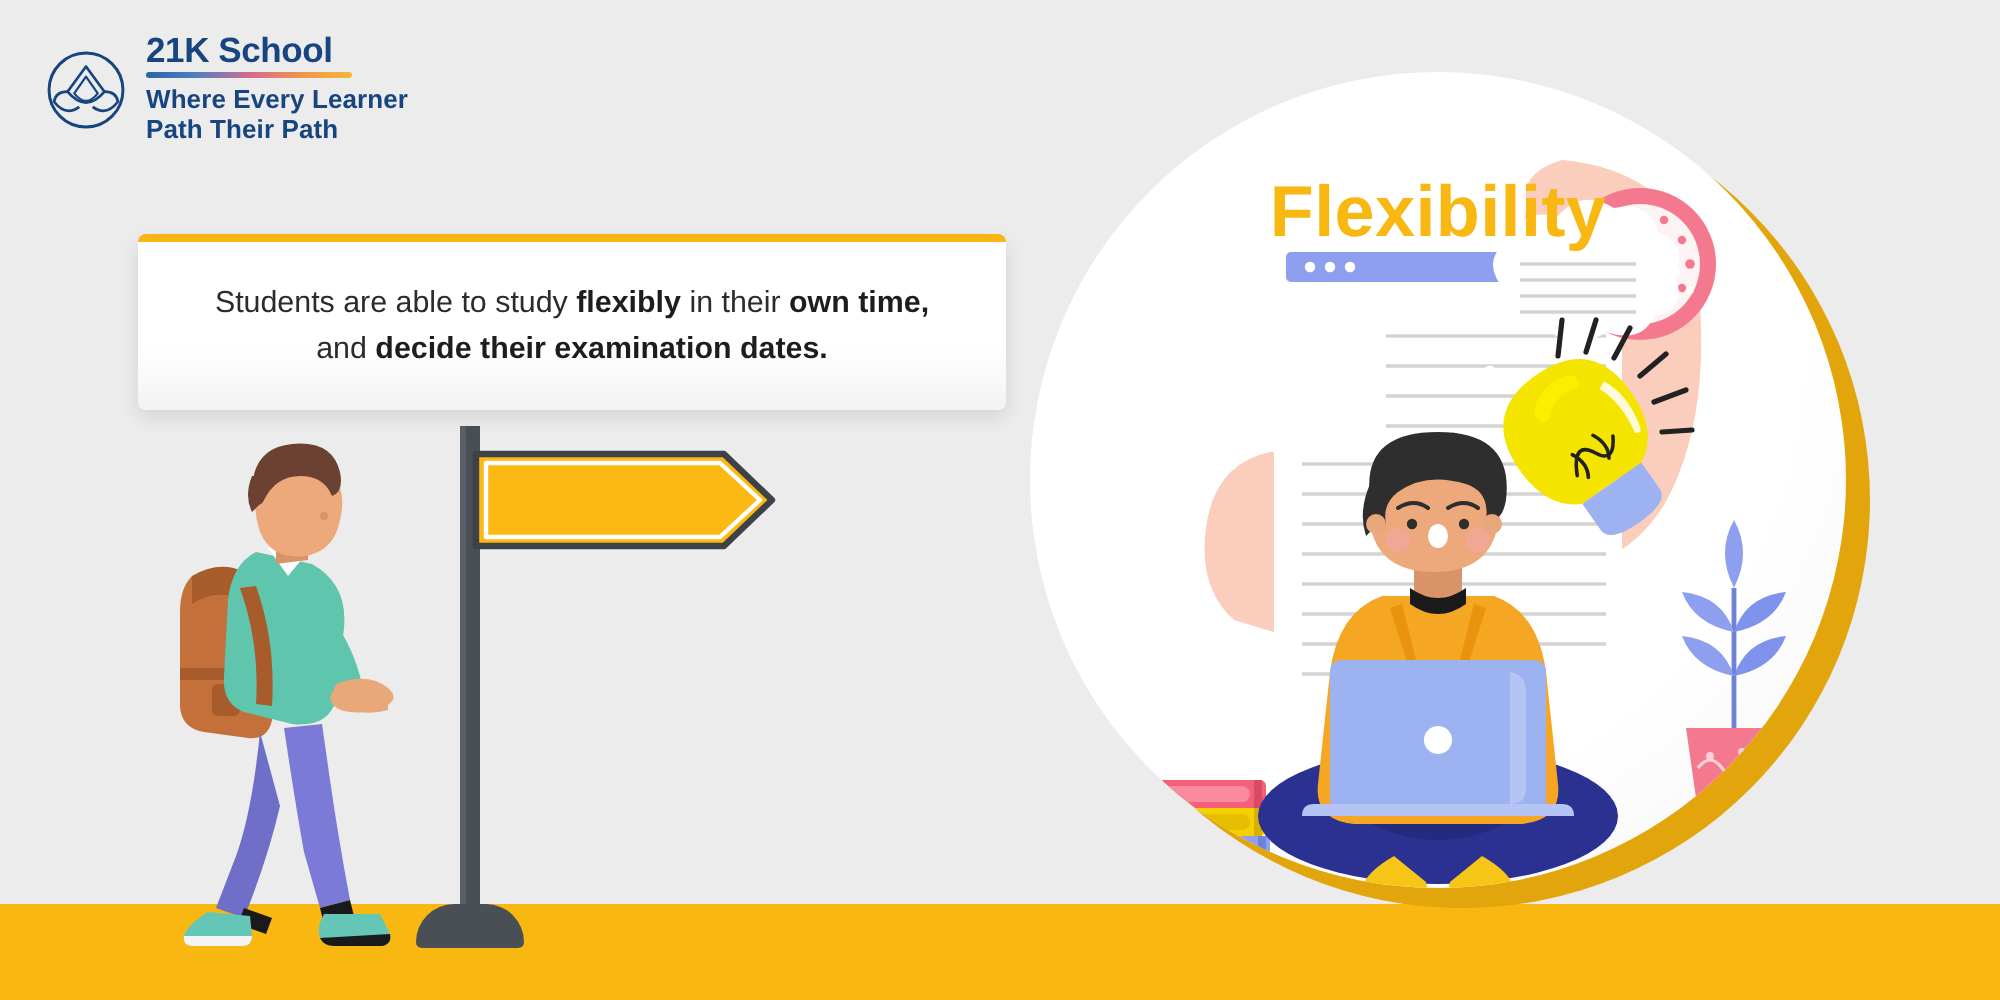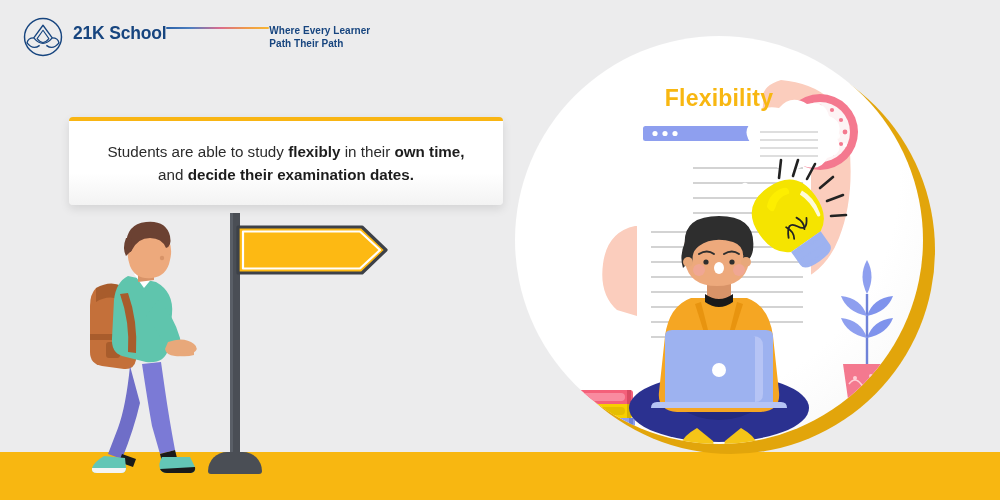--- a/index.html
+++ b/index.html
@@ -14,30 +14,30 @@
 
   
   .ground {
     position:absolute; left:0; top:452px; width:1000px; height:48px;
     background:#f8b711; z-index:1;
   }
 
   
   .logo { position:absolute; left:22px; top:16px; display:flex; align-items:center; gap:9px; z-index:8; }
   .logo-mark { width:42px; height:42px; flex:none; }
-  .logo-txt { display:flex; flex-direction:row; line-height:1; padding-top:1px; }
+  .logo-txt { display:flex; flex-direction:column; line-height:1; padding-top:1px; }
   .logo-name {
     font-size:17.5px; font-weight:bold; color:#17457f; letter-spacing:-.2px;
     font-family:"Liberation Sans", sans-serif;
   }
   .logo-rule {
     height:2.6px; width:103px; margin:1.5px 0 3px 0; border-radius:2px;
     background:linear-gradient(90deg,#2b62a8 0%,#4e7fc0 24%,#d96b8e 52%,#ef9a4a 78%,#f7b733 100%);
   }
-  .logo-tag { font-size:10px; font-weight:bold; color:#17457f; line-height:1.22; letter-spacing:.05px; }
+  .logo-tag { font-size:13px; font-weight:bold; color:#17457f; line-height:1.22; letter-spacing:.05px; }
 
   
   .card {
     position:absolute; left:69px; top:117px; width:434px; height:88px;
     background:linear-gradient(180deg,#ffffff 0%,#ffffff 62%,#f3f3f3 100%);
     border-radius:4px;
     border-top:4px solid #f9b513;
     box-shadow:0 4px 10px rgba(0,0,0,.10);
     display:flex; align-items:center; justify-content:center; z-index:6;
   }
@@ -68,21 +68,21 @@
     border-radius:50%;
     background:#e2a50b; z-index:2;
   }
   .circle {
     position:absolute; left:515px; top:36px; width:408px; height:408px;
     border-radius:50%; overflow:hidden; z-index:3;
     background:radial-gradient(circle at 38% 34%, #ffffff 0%, #ffffff 62%, #f4f4f4 100%);
   }
   .circle-title {
     position:absolute; left:0; right:0; top:49px; text-align:center;
-    font-size:23px; font-weight:bold; color:#f8b711; letter-spacing:.2px; z-index:4;
+    font-size:36px; font-weight:bold; color:#f8b711; letter-spacing:.2px; z-index:4;
   }
   .scene { position:absolute; left:0; top:0; width:408px; height:408px; }
 </style>
 </head>
 <body>
 
 <div id="stage">
 
   <div class="ground"></div>
 

